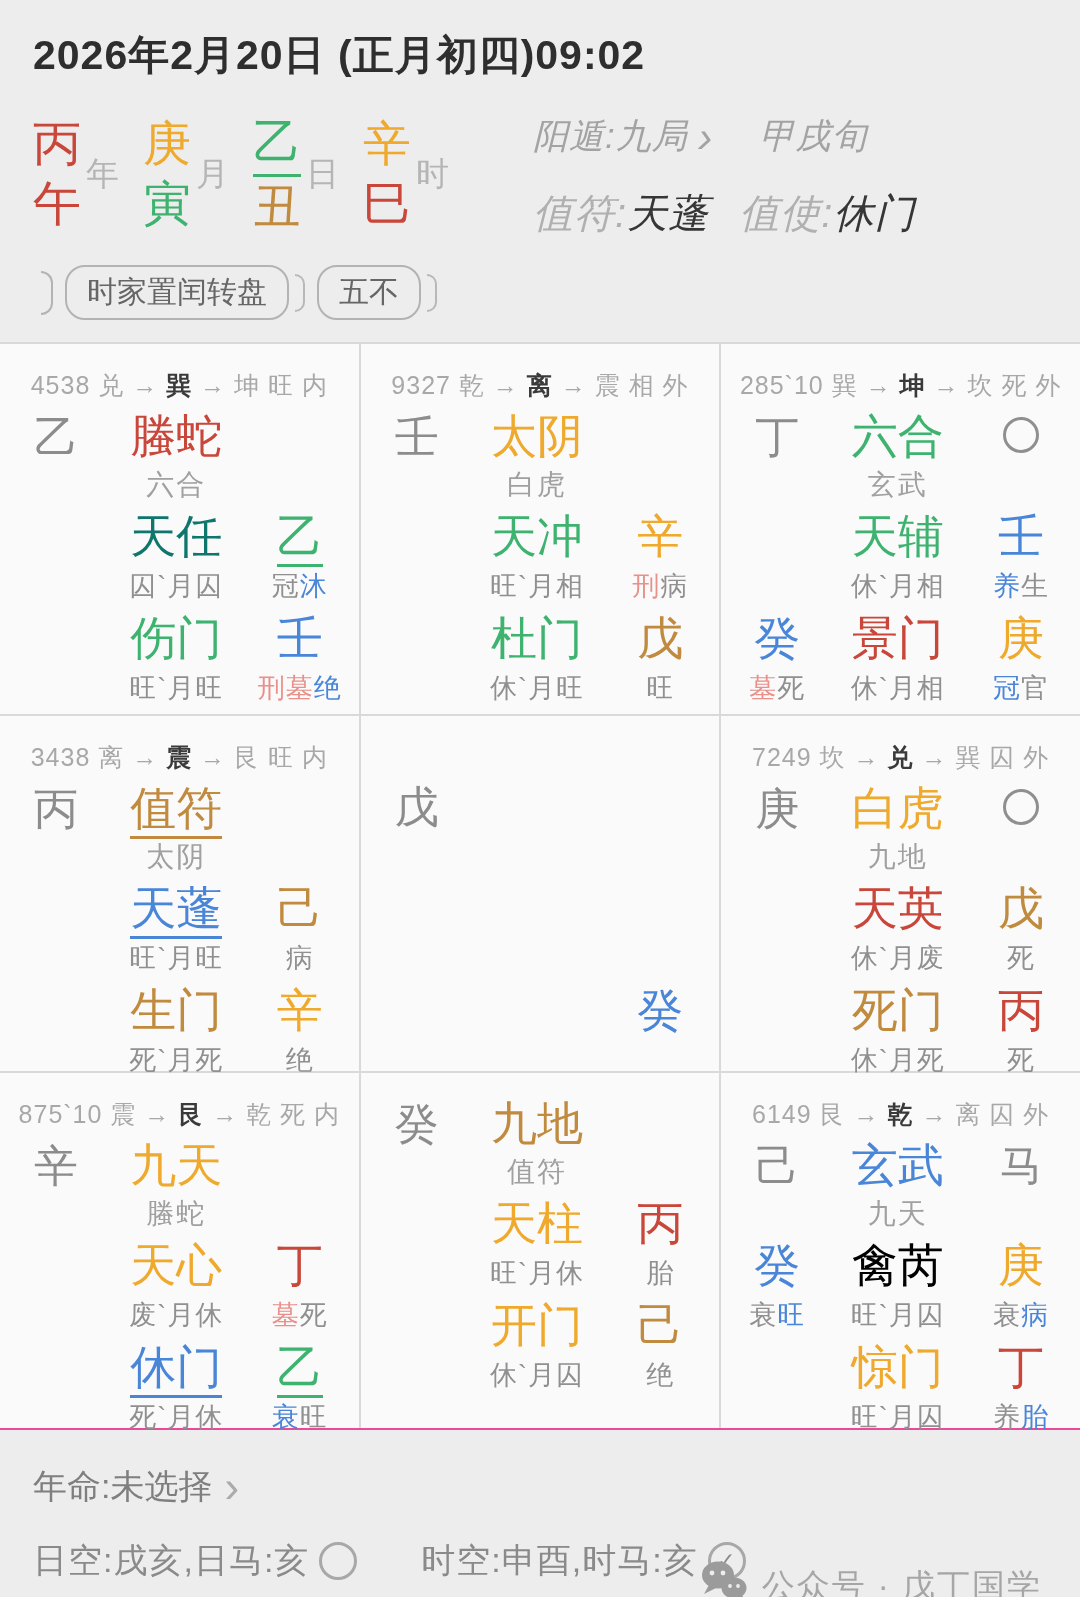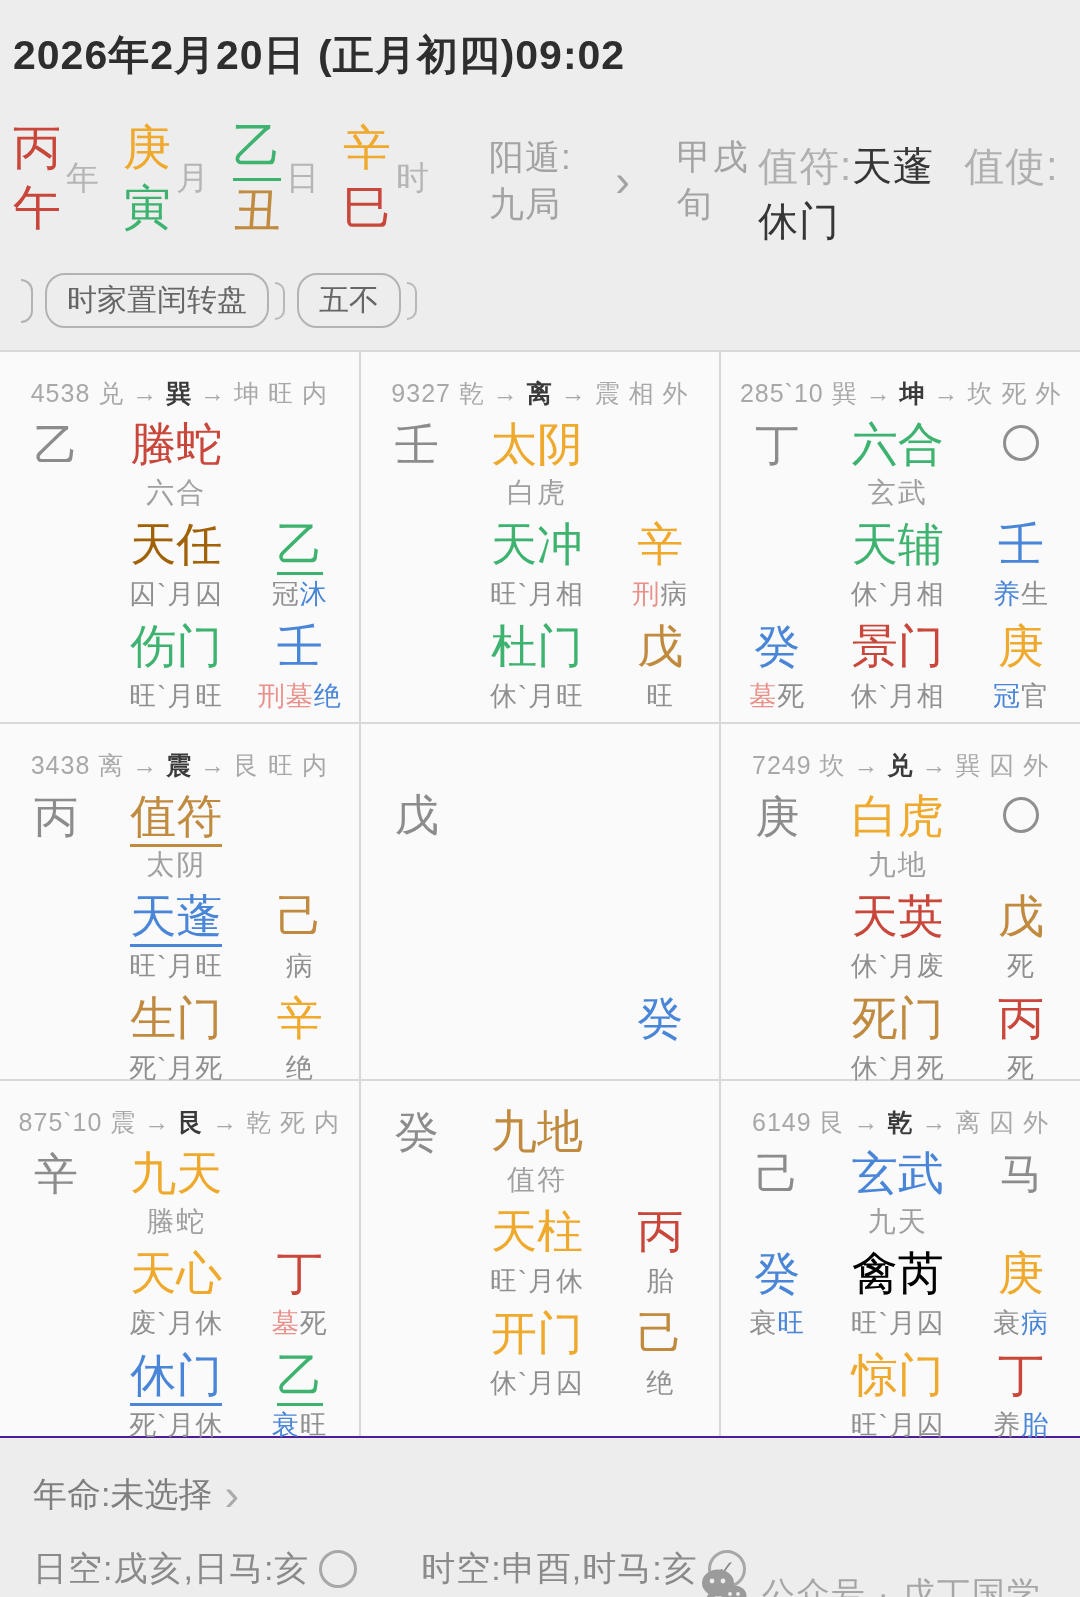--- a/index.html
+++ b/index.html
@@ -1,41 +1,41 @@
 <!DOCTYPE html>
 <html><head>
 <meta charset="utf-8">
 <style>
   html,body{margin:0;padding:0;width:1080px;height:1597px;overflow:hidden;}
   body{background:#ededed;font-family:"Liberation Sans","DejaVu Sans",sans-serif;color:#3a3a3a;position:relative;}
 
   
-  .top{padding-left:13px;}
+  .top{padding-left:33px;}
   .date-title{padding-top:28px;font-size:41px;font-weight:600;color:#2e2e2e;letter-spacing:1px;}
   .row2{display:flex;margin-top:24px;}
   .pillars{display:flex;width:452px;}
   .pillar{display:flex;align-items:center;width:110px;}
   .pillar-chars{display:flex;flex-direction:column;line-height:60px;font-size:48px;text-align:center;}
   .pillar-chars span{align-self:center;}
   .pillar-label{font-size:33px;color:#b5b5b5;margin-left:5px;}
-  .info{display:flex;padding-top:6px;margin-left:36px;}
+  .info{display:flex;flex-direction:column;padding-top:6px;margin-left:48px;font-style:italic;}
   .info-line1{font-size:35px;color:#a3a3a3;letter-spacing:1px;display:flex;align-items:center;}
   .info-chevron{font-size:44px;line-height:34px;margin-left:10px;color:#a3a3a3;}
   .info-xun{margin-left:46px;}
   .info-line2{margin-top:26px;font-size:40px;letter-spacing:1px;}
   .info-label{color:#b0b0b0;}
   .info-value{color:#363636;font-weight:500;margin-right:18px;}
 
   .buttons{margin-top:24px;display:flex;align-items:center;padding-left:8px;}
   .frag{height:44px;width:12px;border:2px solid #b3b3b3;border-left:none;border-radius:0 15px 15px 0;box-sizing:border-box;}
   .btn{border:2px solid #b3b3b3;border-radius:20px;padding:5px 20px;font-size:30px;color:#666;margin-left:12px;background:transparent;}
   .frag-echo{height:38px;width:10px;border:2px solid #b8b8b8;border-left:none;border-radius:0 13px 13px 0;box-sizing:border-box;margin-left:6px;}
 
   
-  .grid{margin-top:22px;width:1080px;display:grid;grid-template-columns:1fr 1fr 1fr;grid-template-rows:370px 355px 355px;gap:2px;background:#d9d9d9;border-top:2px solid #d9d9d9;border-bottom:2px solid #4c1d95;}
+  .grid{margin-top:22px;width:1080px;display:grid;grid-template-columns:1fr 1fr 1fr;grid-template-rows:370px 355px 355px;gap:2px;background:#d9d9d9;border-top:2px solid #d9d9d9;border-bottom:2px solid #ec4899;}
   .cell{background:#fafafa;padding-top:20px;box-sizing:border-box;}
   .p-header{height:42px;line-height:42px;text-align:center;font-size:25px;color:#a8a8a8;letter-spacing:1px;}
   .p-header .cur{color:#3a3a3a;font-weight:700;}
   .p-row{display:grid;grid-template-columns:112px 1fr 118px;align-items:center;}
   .p-col{text-align:center;}
   .row-god,.row-star,.row-gate{height:58px;}
   .row-hidden{height:42px;}
   .row-sstate,.row-gstate{height:44px;}
   .big{font-size:46px;}
   .left-stem{font-size:44px;color:#8c8c8c;}
@@ -123,21 +123,21 @@
         <div class="p-col"><span class="big" style="color: rgb(201, 71, 58);">螣蛇</span></div>
         <div class="p-col"></div>
       </div>
       <div class="p-row row-hidden">
         <div class="p-col"></div>
         <div class="p-col"><span class="hidden-god">六合</span></div>
         <div class="p-col"></div>
       </div>
       <div class="p-row row-star">
         <div class="p-col"></div>
-        <div class="p-col"><span class="big" style="color: #a16207;">天任</span></div>
+        <div class="p-col"><span class="big" style="color: #0f766e;">天任</span></div>
         <div class="p-col"><span class="big u" style="color: rgb(62, 179, 112);">乙</span></div>
       </div>
       <div class="p-row row-sstate">
         <div class="p-col"></div>
         <div class="p-col"><span class="state">囚`月囚</span></div>
         <div class="p-col"><span class="state"><span style="color: rgb(144, 144, 144);">冠</span><span style="color: rgb(74, 134, 216);">沐</span></span></div>
       </div>
       <div class="p-row row-gate">
         <div class="p-col"></div>
         <div class="p-col"><span class="big" style="color: rgb(62, 179, 112);">伤门</span></div>

